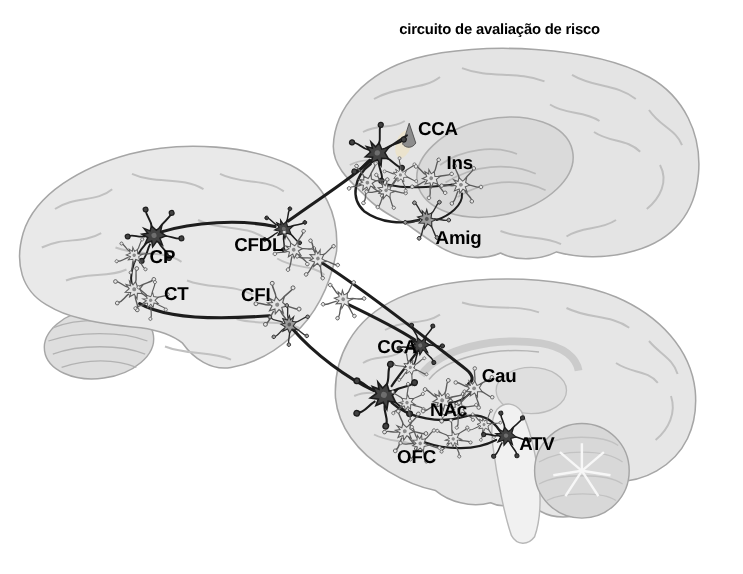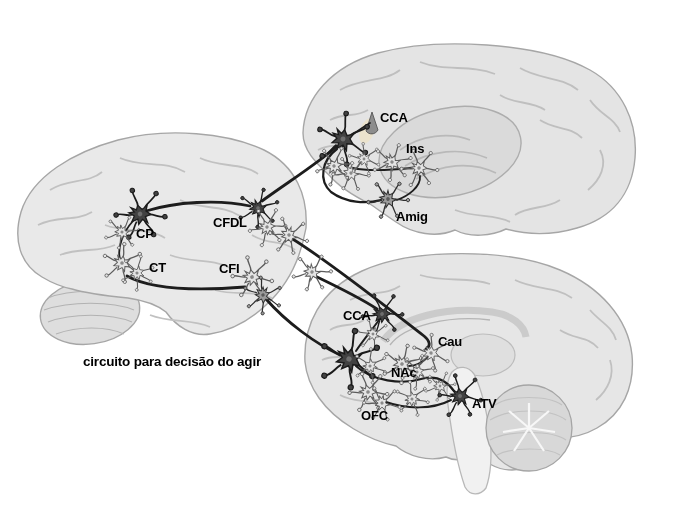--- a/index.html
+++ b/index.html
@@ -7,21 +7,21 @@
     position:relative;
     width:675px;height:522px;
     background:#ffffff;
     overflow:hidden;
     font-family:"Liberation Sans", sans-serif;
   }
   .canvas svg{position:absolute;left:0;top:0;}
   .lbl{
     position:absolute;
     font-weight:bold;
-    font-size:13px;
+    font-size:17px;
     line-height:13px;
     color:#000;
     letter-spacing:-0.2px;
     white-space:nowrap;
   }
   .title{
     position:absolute;
     font-weight:bold;
     font-size:13.5px;
     line-height:14px;
@@ -207,21 +207,21 @@
       <use href="#nr" class="nl" transform="translate(417,372) rotate(-35) scale(0.85)"></use>
       <use href="#nr" class="nl" transform="translate(431,353) rotate(5) scale(0.95)"></use>
       <use href="#nr" class="nl" transform="translate(368,392) rotate(-15) scale(1.0)"></use>
       <use href="#nr" class="nl" transform="translate(382,403) rotate(50) scale(0.9)"></use>
       <use href="#nr" class="nl" transform="translate(412,399) rotate(-60) scale(0.85)"></use>
       <use href="#nr" class="nl" transform="translate(440,386) rotate(30) scale(0.75)"></use>
       <use href="#nr" class="nd" transform="translate(460,396) rotate(-10) scale(1.1)"></use>
     </g>
   </svg>
 
-  <div class="title" style="left:83px;  top:355px;">circuito para decisão do agir</div>
+  <div class="title" style="left:363px; top:20px;">circuito de avaliação de risco</div>
 
   <div class="lbl" style="left:380px; top:111px;">CCA</div>
   <div class="lbl" style="left:406px; top:142px;">Ins</div>
   <div class="lbl" style="left:396px; top:210px;">Amig</div>
 
   <div class="lbl" style="left:136px; top:227px;">CP</div>
   <div class="lbl" style="left:213px; top:216px;">CFDL</div>
   <div class="lbl" style="left:149px; top:261px;">CT</div>
   <div class="lbl" style="left:219px; top:262px;">CFI</div>
 

